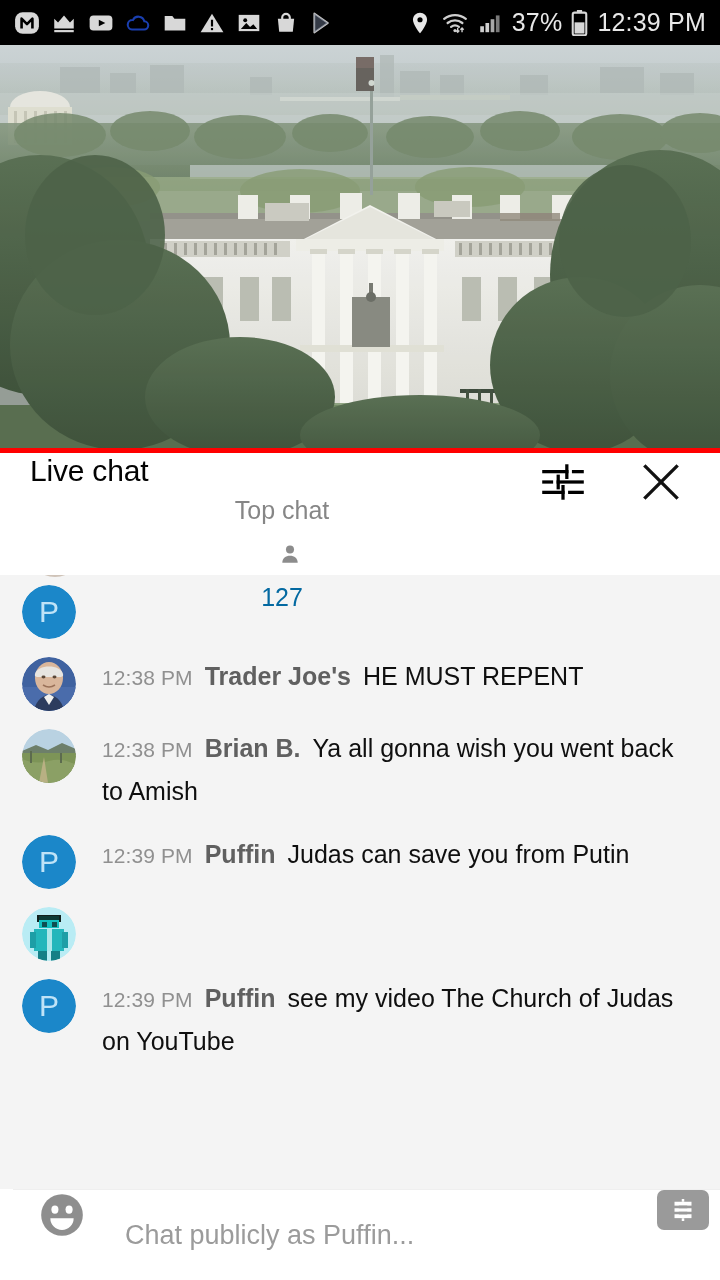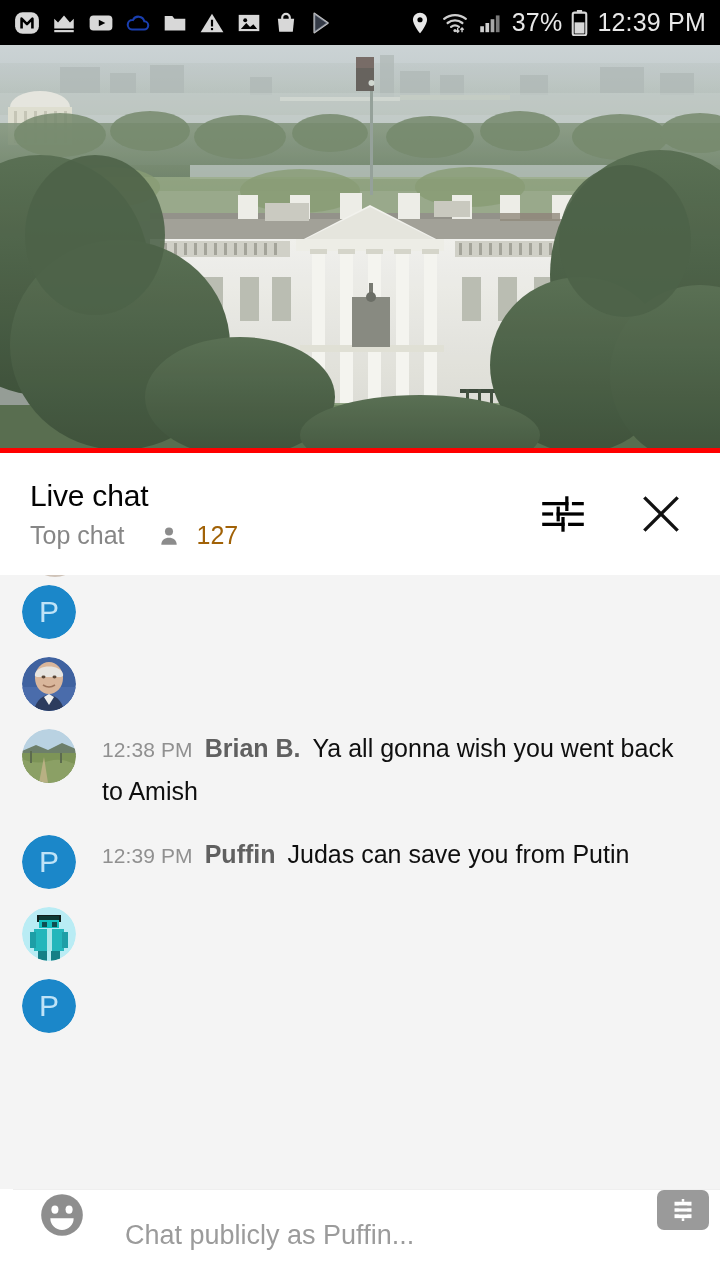--- a/index.html
+++ b/index.html
@@ -41,35 +41,36 @@
     position:absolute; top:448px; left:0;
     width:720px; height:5px; background:#e62117;
   }
   .progress-fill { height:100%; background:#ff0000; }
 
   
   .chat-header {
     position:absolute; top:453px; left:0;
     width:720px; height:122px;
     background:#ffffff;
-    display:flex; align-items:center;
+    display:flex; align-items:flex-start;
     padding:0 30px;
     z-index:5;
   }
   .ch-titles { flex:1; }
   .ch-title {
     font-size:30px; color:#030303; font-weight:400;
     line-height:1.2; letter-spacing:-0.2px;
   }
   .ch-sub {
     display:flex; align-items:center; gap:17px;
     margin-top:7px;
+    flex-direction:column;
   }
   .ch-subtext { font-size:25px; color:#868686; }
-  .ch-count { font-size:25px; color:#a16207; }
+  .ch-count { font-size:25px; color:#0369a1; }
   .person-icon { width:22px; height:24px; margin-left:16px; }
   .ch-actions { display:flex; align-items:center; gap:40px; }
   .ch-btn { width:58px; height:58px; display:flex; align-items:center; justify-content:center; cursor:pointer; }
 
   
   .chat-list {
     position:absolute; top:563px; left:0;
     width:720px; height:626px;
     background:#f4f4f4;
     overflow:hidden;
@@ -529,20 +530,21 @@
               <ellipse cx="27" cy="21" rx="14" ry="16" fill="#d9b69b"></ellipse>
               <path d="M13 17c2-10 26-10 28 0 1 4-3 3-14 3s-15 1-14-3z" fill="#e7e5e1"></path>
               <ellipse cx="21.5" cy="20" rx="2" ry="1.4" fill="#5a4738"></ellipse>
               <ellipse cx="32.5" cy="20" rx="2" ry="1.4" fill="#5a4738"></ellipse>
               <path d="M21 28q6 4 12 0" fill="none" stroke="#9a7158" stroke-width="1.6"></path>
               <path d="M12 54c2-12 10-16 15-16s13 4 15 16z" fill="#2c3c5e"></path>
               <path d="M22 40l5 8 5-8-5-3z" fill="#f0f0ee"></path>
             </g>
           </svg>
         </div>
+        <div class="msg-body"><span class="m-time">12:38 PM</span><span class="m-author">Trader Joe's</span><span class="m-text">HE MUST REPENT</span></div>
       </div>
       <div class="msg">
         <div class="avatar">
           <svg viewBox="0 0 54 54">
             <defs>
               <clipPath id="cp2">
                 <circle cx="27" cy="27" r="27"></circle>
               </clipPath>
             </defs>
             <g clip-path="url(#cp2)">
@@ -586,20 +588,21 @@
               <rect x="16" y="44" width="9" height="10" fill="#157f86"></rect>
               <rect x="29" y="44" width="9" height="10" fill="#157f86"></rect>
             </g>
           </svg>
         </div>
       </div>
       <div class="msg">
         <div class="avatar">
           <div class="av-letter">P</div>
         </div>
+        <div class="msg-body"><span class="m-time">12:39 PM</span><span class="m-author">Puffin</span><span class="m-text">see my video The Church of Judas on YouTube</span></div>
       </div>
     </div>
 
   <div class="input-bar">
     <svg class="emoji-btn" viewBox="0 0 24 24">
       <circle cx="12" cy="12" r="10" fill="#8e8e8e"></circle>
       <ellipse cx="8.6" cy="9.4" rx="1.7" ry="2" fill="#fff"></ellipse>
       <ellipse cx="15.4" cy="9.4" rx="1.7" ry="2" fill="#fff"></ellipse>
       <path d="M6.4 13.6h11.2a5.6 5.6 0 0 1-11.2 0z" fill="#fff"></path>
     </svg>

